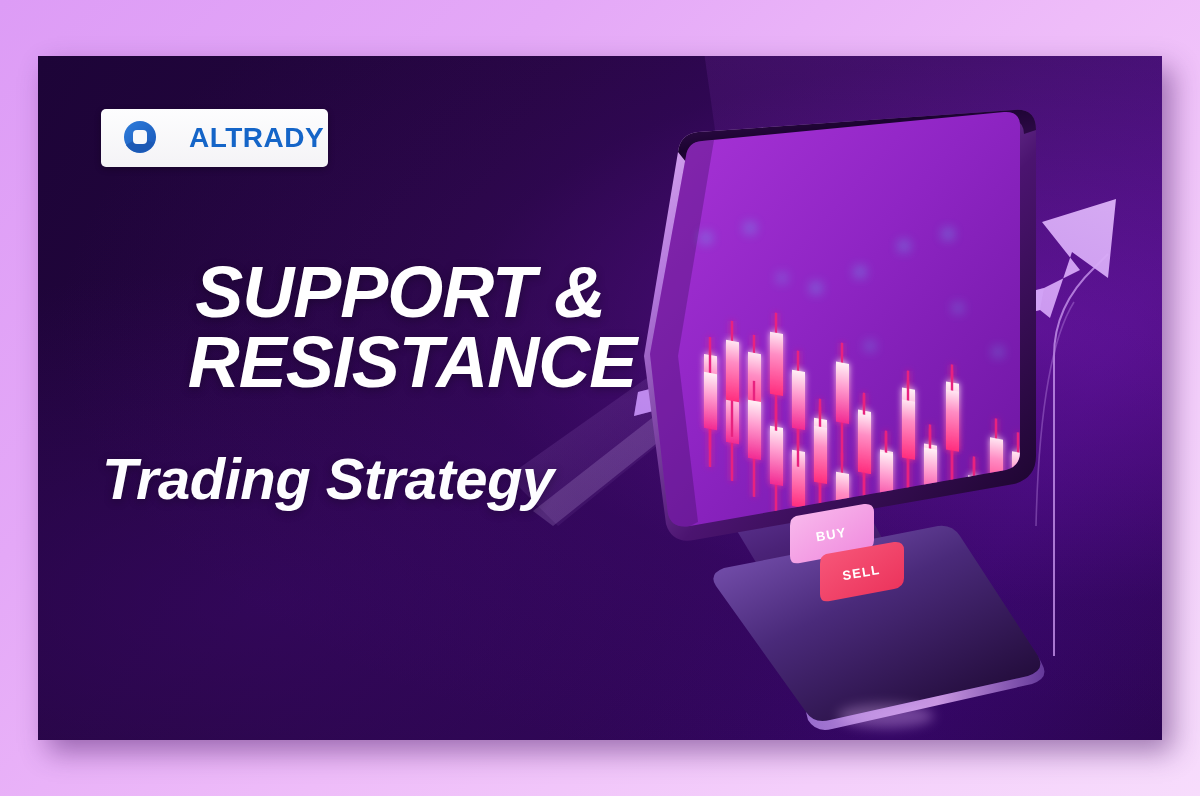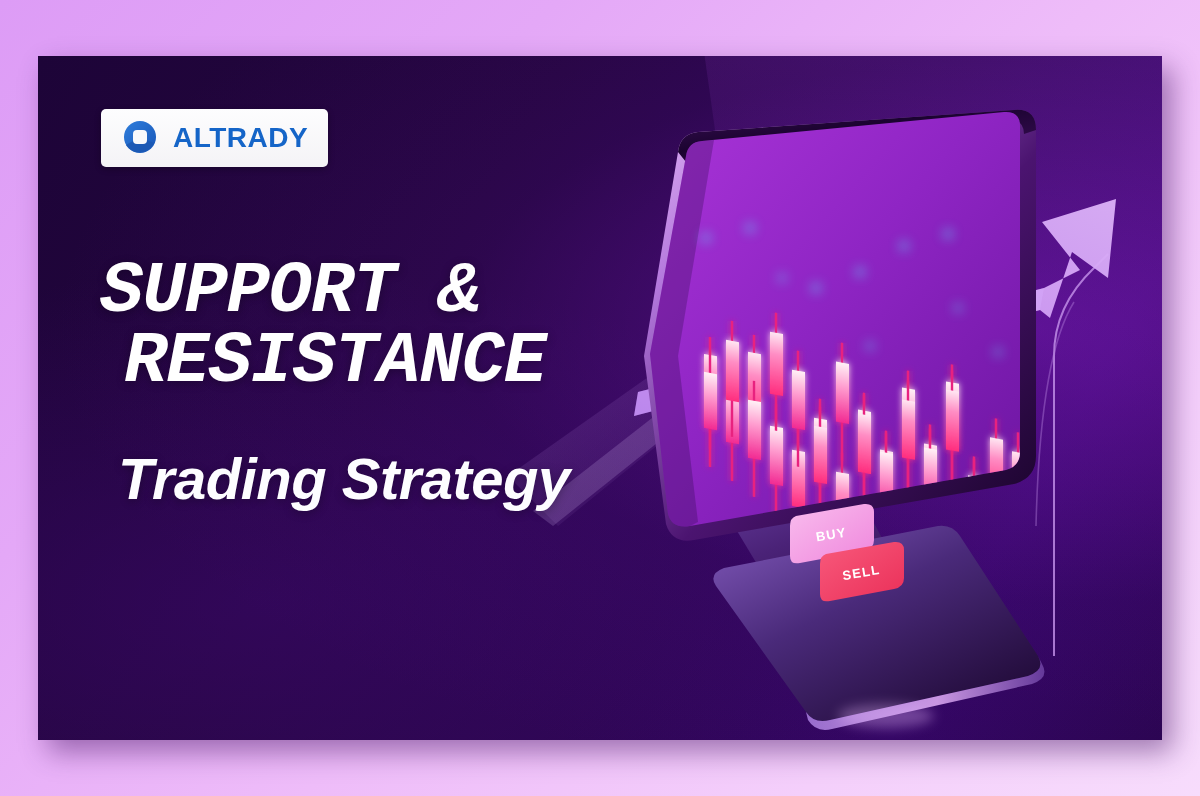--- a/index.html
+++ b/index.html
@@ -27,46 +27,46 @@
   .panel::after{
     content:"";position:absolute;right:-120px;top:-60px;width:520px;height:900px;
     background:linear-gradient(200deg, rgba(168,70,220,.20) 0%, rgba(120,30,180,.06) 45%, rgba(0,0,0,0) 75%);
     transform:rotate(-8deg);pointer-events:none;
   }
 
   
   .logo-badge{
     position:absolute;left:101px;top:109px;width:209px;height:58px;
     background:linear-gradient(180deg,#fdfdfe 0%,#f4f3f6 100%);
-    border-radius:5px;display:flex;align-items:center;gap:12px;padding-left:18px;
+    border-radius:5px;display:flex;align-items:center;gap:28px;padding-left:18px;
     box-shadow:0 2px 6px rgba(0,0,0,.28);
   }
   .logo-mark{width:42px;height:42px;flex:0 0 42px;position:relative;}
   .logo-text{
     font-size:28px;font-weight:bold;letter-spacing:.5px;color:#1565c8;
     font-family:"Liberation Sans",sans-serif;line-height:1;
   }
 
   
   .headline{
     position:absolute;left:100px;top:258px;width:600px;
     color:#ffffff;font-style:italic;font-weight:bold;
     font-size:72px;line-height:.97;letter-spacing:-1px;
     text-shadow:0 2px 10px rgba(0,0,0,.30);
-    font-family:Liberation Mono, monospace;
+    font-family:Liberation Sans, sans-serif;
+    text-align:center;
   }
   .headline .l1{display:block;}
   .headline .l2{display:block;margin-left:24px;}
   .subline{
     position:absolute;left:102px;top:450px;width:600px;
     color:#fdfdff;font-style:italic;font-weight:bold;
     font-size:58px;line-height:1;letter-spacing:-.5px;
     text-shadow:0 2px 10px rgba(0,0,0,.30);
     font-family:"Liberation Sans",sans-serif;
-    margin-left:16px;
   }
 
   
   .artwork{position:absolute;left:38px;top:56px;width:1124px;height:684px;}
 </style>
 </head>
 <body>
 
 <div id="stage">
 

